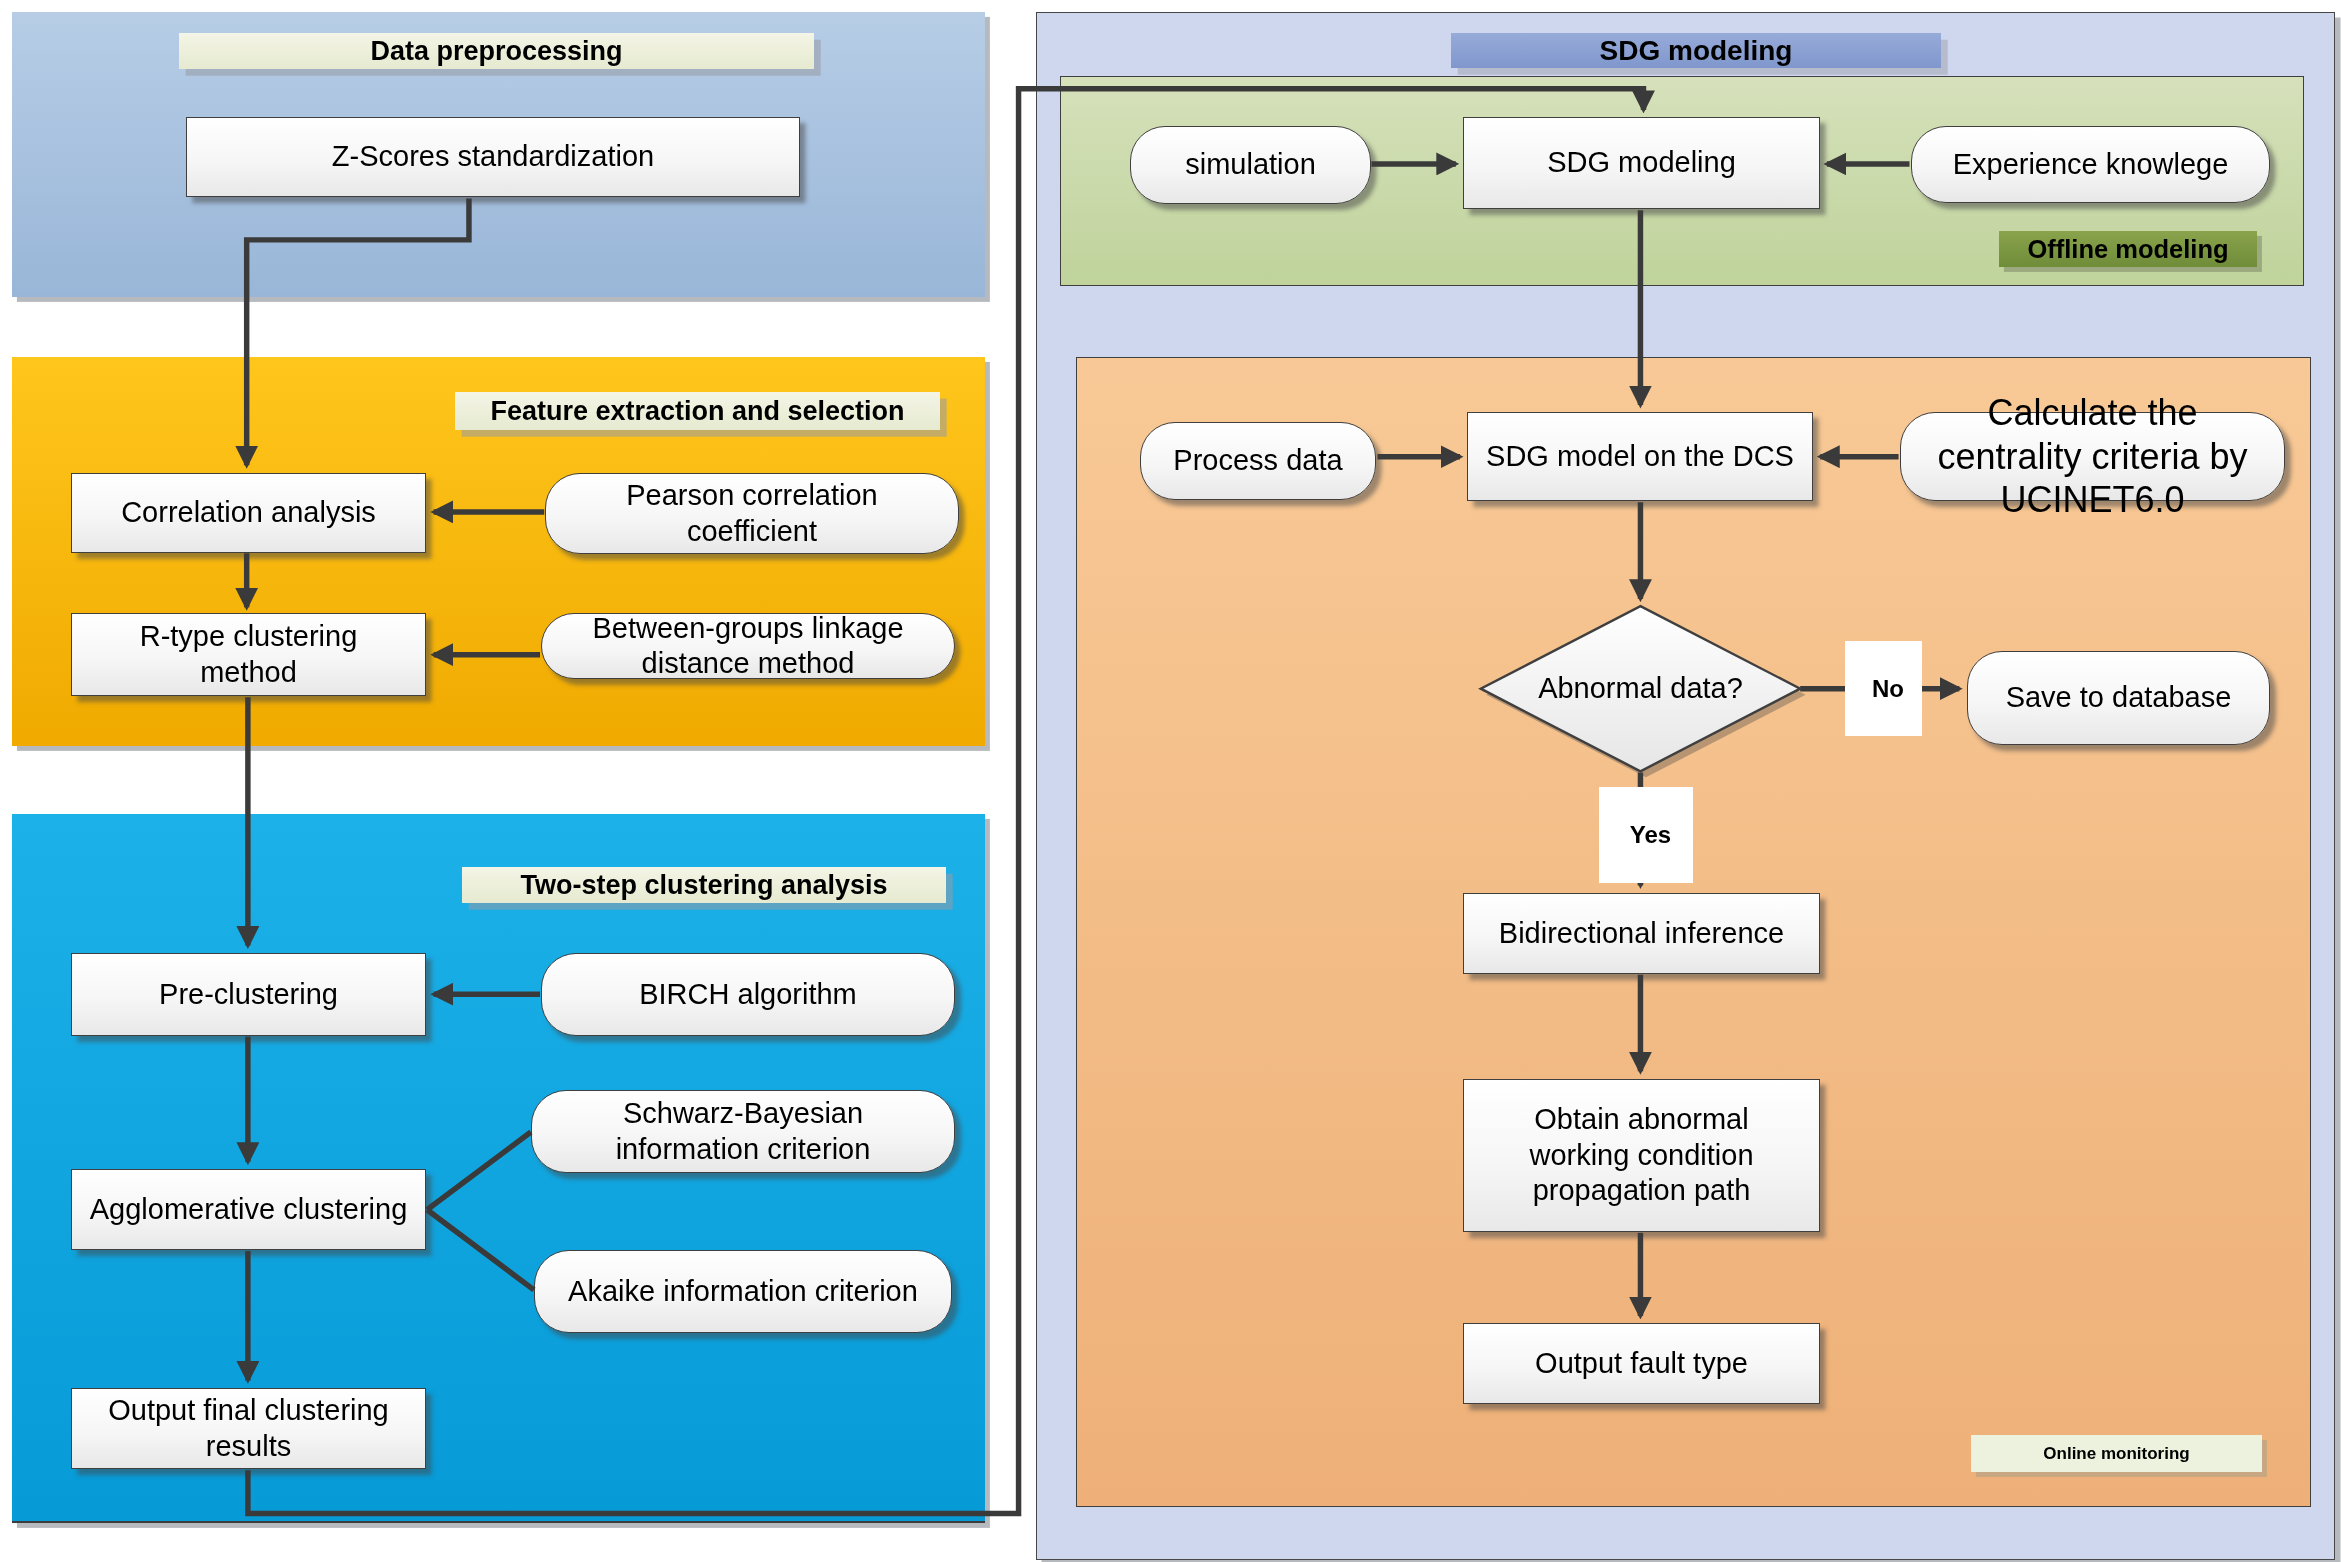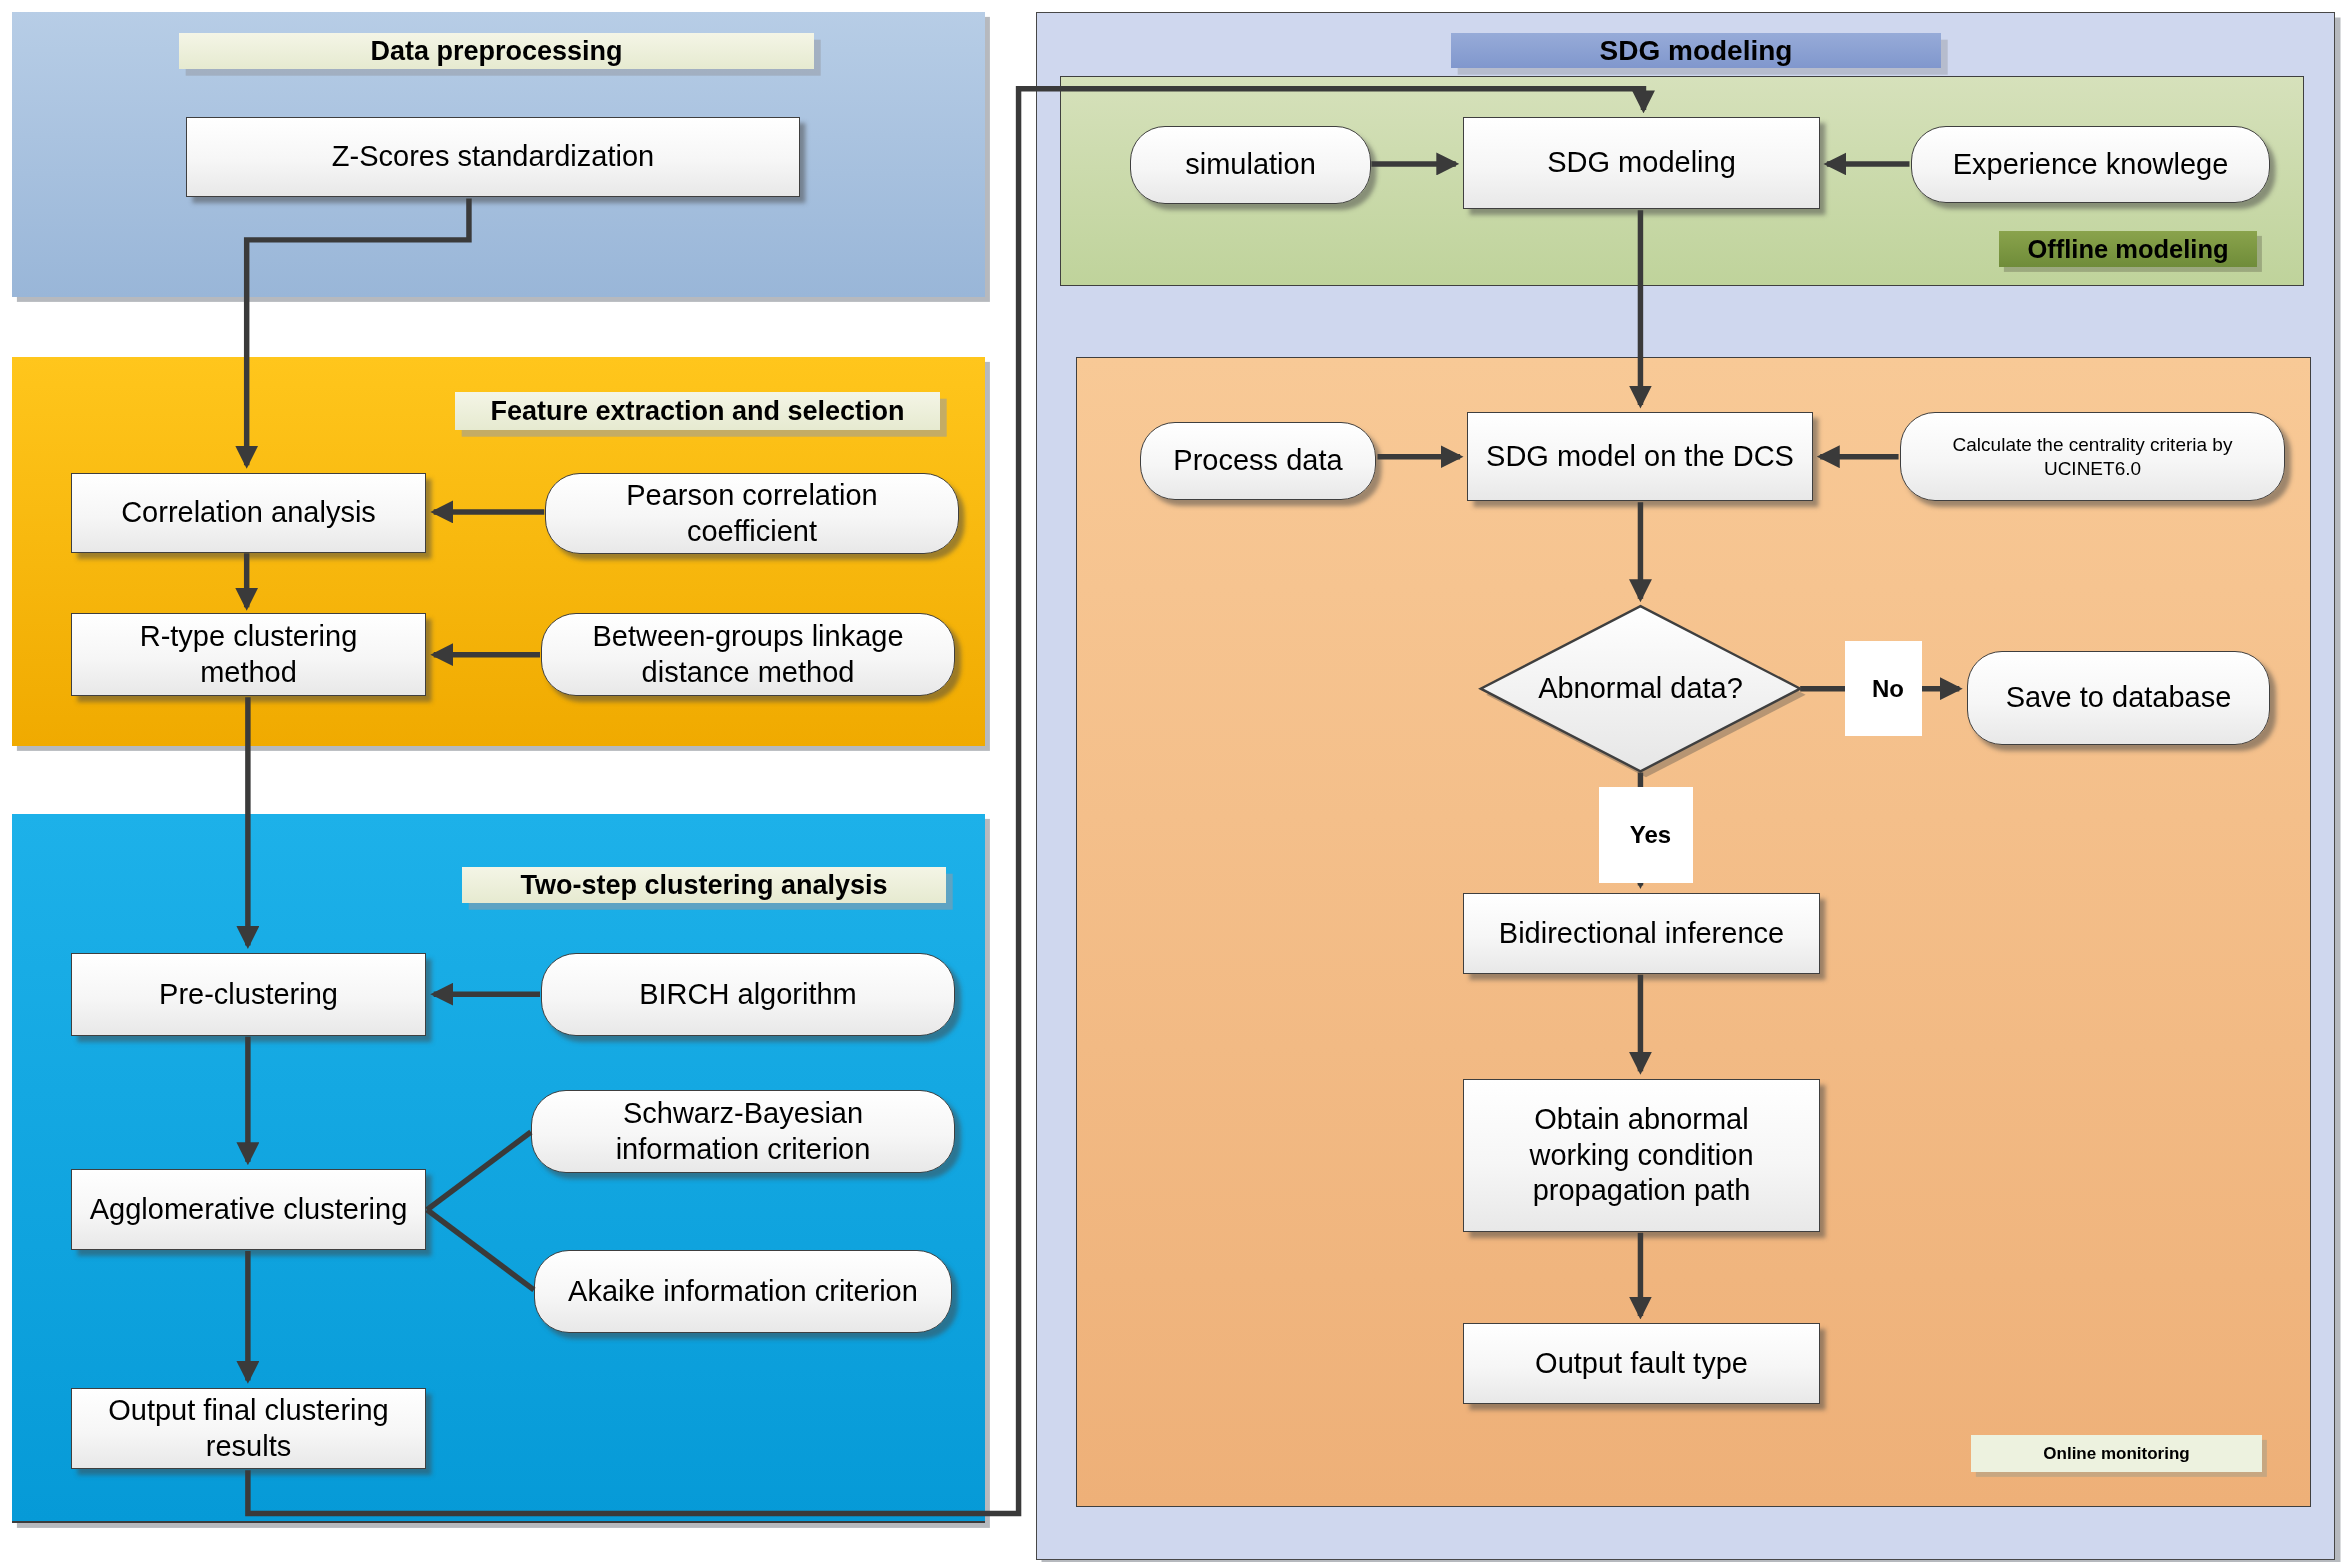--- a/index.html
+++ b/index.html
@@ -105,21 +105,21 @@
     </div>
   <div class="shape" style="left:71px;top:473px;width:355px;height:80px">
     <span>Correlation analysis</span>
     </div>
   <div class="shape stadium" style="left:545px;top:473px;width:414px;height:81px">
     <span>Pearson correlation coefficient</span>
     </div>
   <div class="shape" style="left:71px;top:613px;width:355px;height:83px">
     <span>R-type clustering method</span>
     </div>
-  <div class="shape stadium" style="left:541px;top:613px;width:414px;height:83px">
+  <div class="shape stadium" style="left:541px;top:613px;width:414px;height:66px">
     <span>Between-groups linkage distance method</span>
     </div>
   <div class="shape" style="left:71px;top:953px;width:355px;height:83px">
     <span>Pre-clustering</span>
     </div>
   <div class="shape stadium" style="left:541px;top:953px;width:414px;height:83px">
     <span>BIRCH algorithm</span>
     </div>
   <div class="shape stadium" style="left:531px;top:1090px;width:424px;height:83px">
     <span>Schwarz-Bayesian information criterion</span>
@@ -142,21 +142,21 @@
     </div>
   <div class="shape stadium" style="left:1911px;top:126px;width:359px;height:77px">
     <span>Experience knowlege</span>
     </div>
   <div class="shape stadium" style="left:1140px;top:422px;width:236px;height:78px">
     <span>Process data</span>
     </div>
   <div class="shape" style="left:1467px;top:412px;width:346px;height:89px">
     <span>SDG  model on the DCS</span>
     </div>
-  <div class="shape stadium" style="left:1900px;top:412px;width:385px;height:89px;font-size:19px">
+  <div class="shape stadium" style="left:1900px;top:412px;width:385px;height:89px;font-size:36px">
     <span>Calculate the centrality criteria by UCINET6.0</span>
     </div>
   <div class="dlabel" style="left:1481px;top:606px;width:319px;height:165px">
     <span>Abnormal data?</span>
     </div>
   <div class="shape stadium" style="left:1967px;top:651px;width:303px;height:94px">
     <span>Save to database</span>
     </div>
   <div class="shape" style="left:1463px;top:893px;width:357px;height:81px">
     <span>Bidirectional inference</span>

